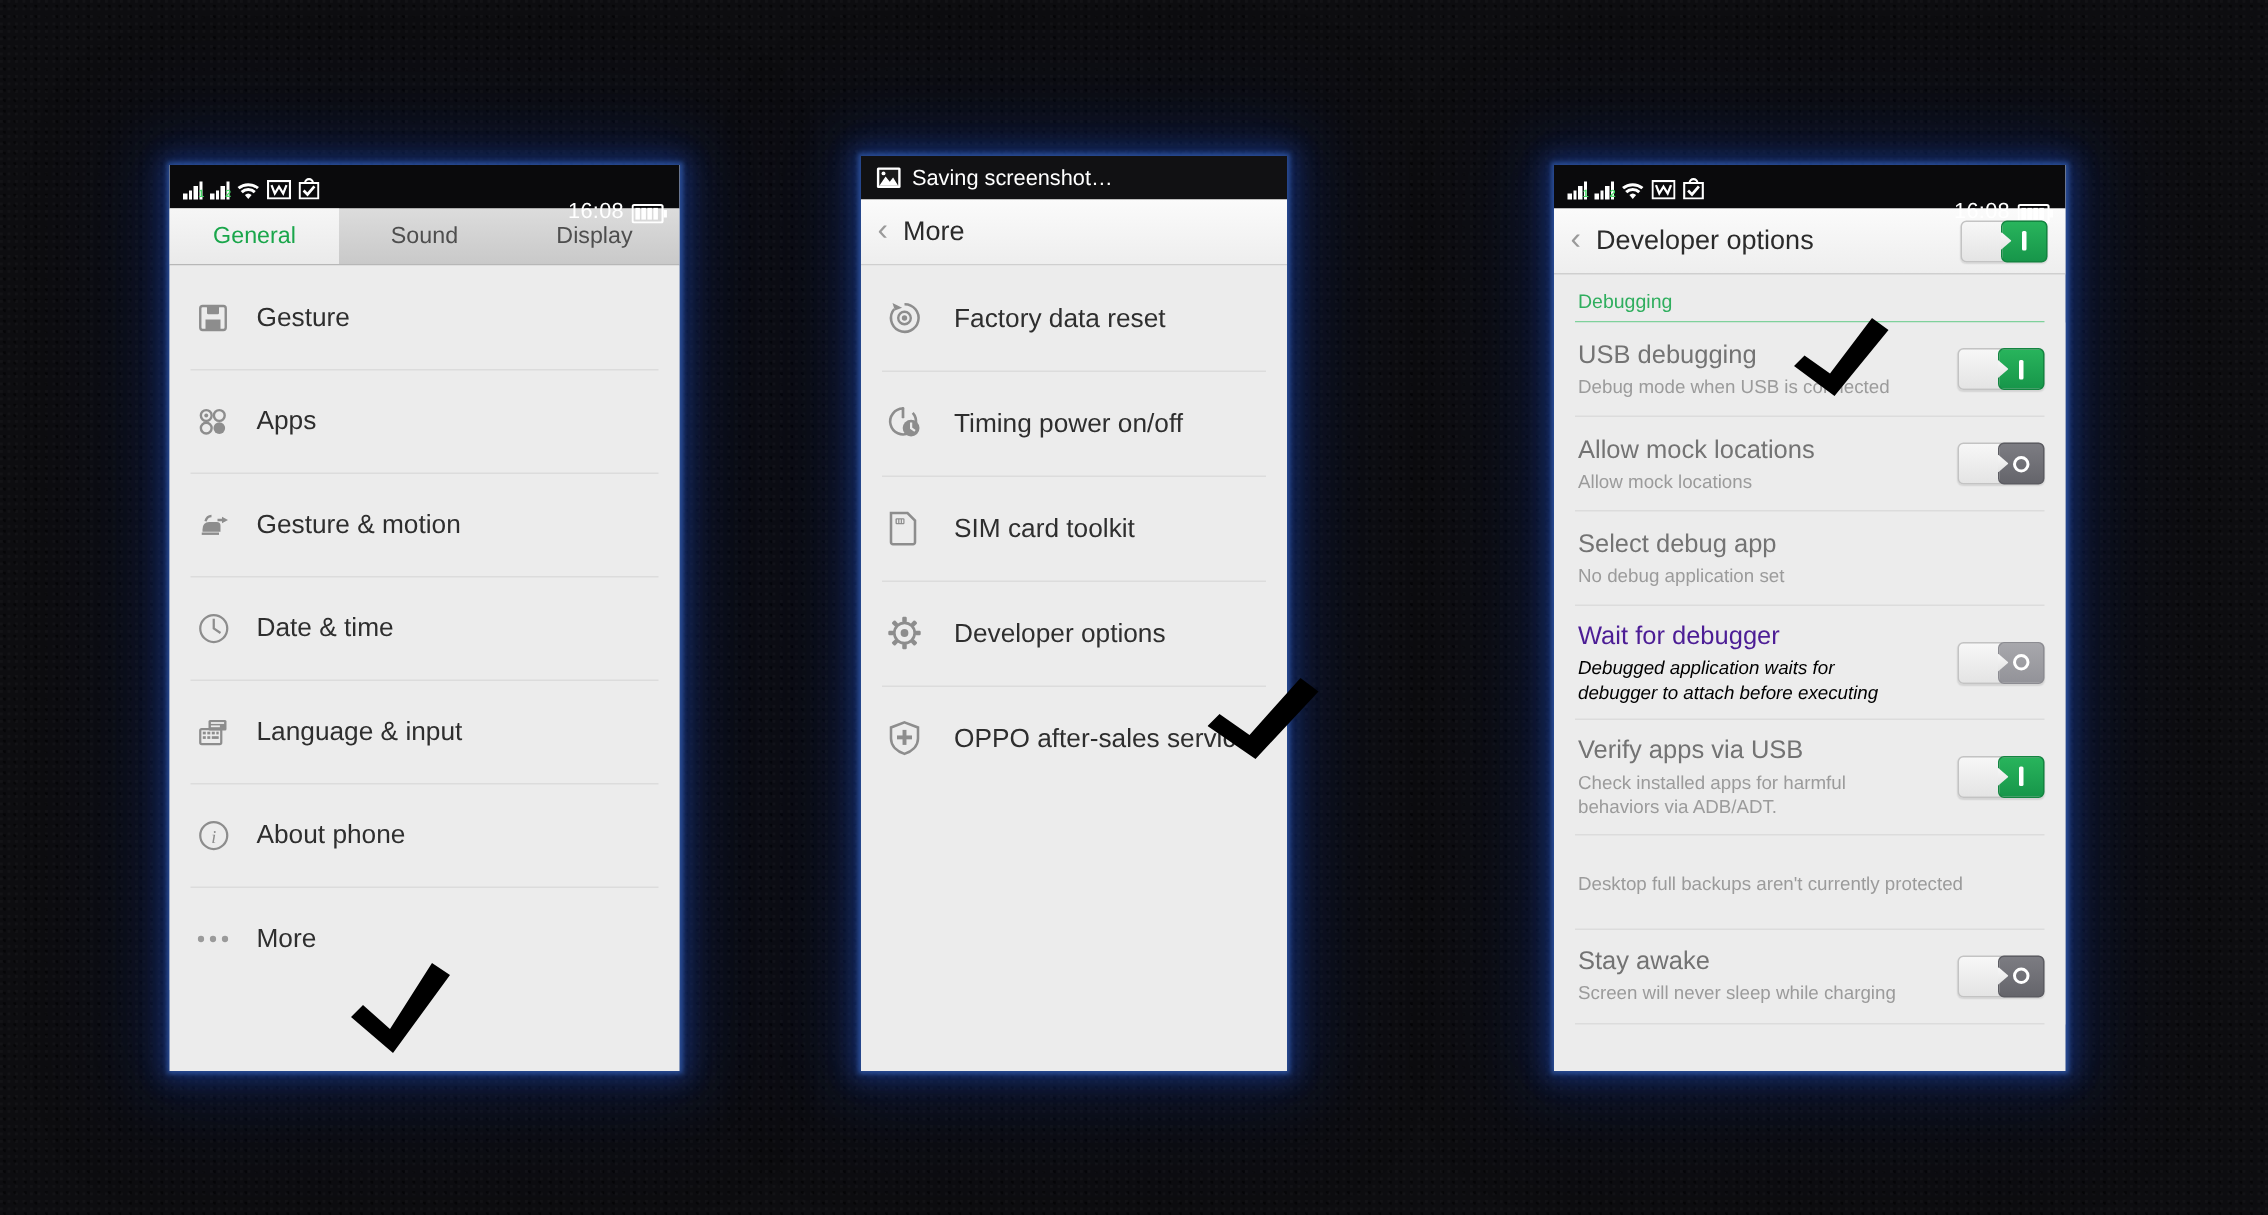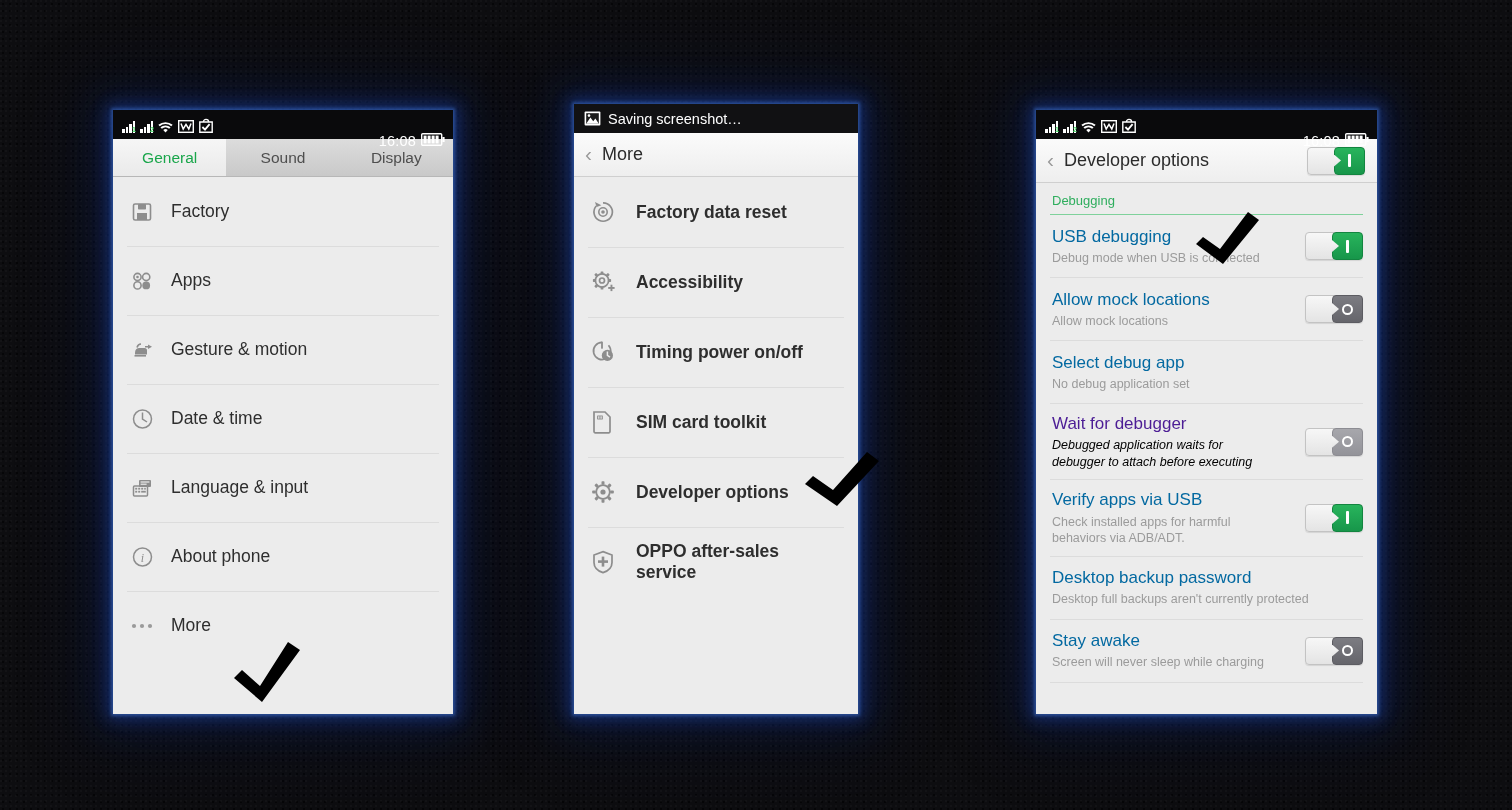--- a/index.html
+++ b/index.html
@@ -41,21 +41,21 @@
   .statusbar {
     height: 29px;
     background: #0a0a0c;
     display: flex;
     align-items: center;
     justify-content: space-between;
     padding: 0 8px 0 9px;
     color: #fff;
   }
   .sb-left { display: flex; align-items: flex-end; gap: 5px; height: 17px; }
-  .sb-right { display: flex; align-items: flex-start; gap: 5px; margin-top: 32px; }
+  .sb-right { display: flex; align-items: flex-end; gap: 5px; margin-top: 32px; }
   .sb-time { font-size: 14.5px; color: #fff; letter-spacing: .2px; }
 
   
   .ico-signal { display: flex; align-items: flex-end; gap: 1px; height: 13px; position: relative; }
   .ico-signal i { display: block; width: 2.5px; background: #fff; }
   .ico-signal i:nth-child(1) { height: 4px; }
   .ico-signal i:nth-child(2) { height: 6.5px; }
   .ico-signal i:nth-child(3) { height: 9px; }
   .ico-signal i:nth-child(4) { height: 12px; }
   .ico-signal .simnum {
@@ -109,21 +109,21 @@
     position: relative;
   }
   .row + .row::before {
     content: ""; position: absolute; left: 14px; right: 14px; top: 0;
     height: 1px; background: #dcdcdc;
   }
   .row .ic { width: 40px; flex: 0 0 40px; display: flex; align-items: center; justify-content: flex-start; }
   .row .lbl { font-size: 17.5px; color: #2e2e2e; }
 
   
-  #phone-2 .row { height: 70px; padding-left: 16px; font-weight: bold; }
+  #phone-2 .row { height: 70px; padding-left: 16px; }
   #phone-2 .row .ic { width: 46px; flex: 0 0 46px; }
   #phone-2 .row .lbl { font-size: 17.5px; }
 
   
   .sec-head {
     padding: 10px 16px 0 16px;
     font-size: 13px;
     color: #2fae5e;
   }
   .sec-rule { height: 1px; background: #7fd19b; margin: 6px 14px 0 14px; }
@@ -134,21 +134,21 @@
     position: relative;
     min-height: 63px;
   }
   .srow + .srow::before,
   .sec-rule + .srow::before { content: none; }
   .srow::after {
     content: ""; position: absolute; left: 14px; right: 14px; bottom: 0;
     height: 1px; background: #dcdcdc;
   }
   .srow .txt { flex: 1; padding-right: 10px; }
-  .srow .t1 { font-size: 17px; color: #0369a1; line-height: 1.25; }
+  .srow .t1 { font-size: 17px; color: #737373; line-height: 1.25; }
   .srow .t2 { font-size: 12.5px; color: #9b9b9b; line-height: 1.32; margin-top: 3px; }
   .srow.disabled .t1 { color: #4c1d95; }
   .srow.disabled .t2 { color: #000000; font-style: italic; }
 
   
   .tgl {
     position: relative;
     width: 58px; height: 28px;
     border-radius: 4px;
     background: linear-gradient(#f7f7f7,#e4e4e4);
@@ -258,21 +258,21 @@
     <div class="list">
 
       <div class="row">
         <span class="ic">
           <svg width="22" height="22" viewBox="0 0 22 22">
             <rect x="2.5" y="3" width="17" height="16" rx="1.6" fill="none" stroke="#8d8d8d" stroke-width="1.6"></rect>
             <rect x="7" y="3" width="8" height="5.5" rx="0.8" fill="#8d8d8d"></rect>
             <rect x="6" y="12" width="10" height="7" fill="#8d8d8d"></rect>
           </svg>
         </span>
-        <span class="lbl">Factory</span>
+        <span class="lbl">Gesture</span>
       </div>
 
       <div class="row">
         <span class="ic">
           <svg width="22" height="22" viewBox="0 0 22 22">
             <circle cx="6.5" cy="7" r="3.6" fill="none" stroke="#8d8d8d" stroke-width="1.6"></circle>
             <circle cx="6.5" cy="7" r="1.3" fill="#8d8d8d"></circle>
             <circle cx="15.2" cy="7" r="3.6" fill="none" stroke="#8d8d8d" stroke-width="1.6"></circle>
             <circle cx="6.5" cy="15.4" r="3.6" fill="none" stroke="#8d8d8d" stroke-width="1.6"></circle>
             <circle cx="15.2" cy="15.4" r="3.9" fill="#8d8d8d"></circle>
@@ -379,44 +379,20 @@
           <svg width="26" height="26" viewBox="0 0 26 26">
             <path d="M13 3.8 A9.2 9.2 0 1 1 6.2 7" fill="none" stroke="#8d8d8d" stroke-width="1.7"></path>
             <path d="M5 3 L6.6 8 L11.4 6.2 Z" fill="#8d8d8d"></path>
             <circle cx="13" cy="13" r="4.2" fill="none" stroke="#8d8d8d" stroke-width="1.6"></circle>
             <circle cx="13" cy="13" r="1.8" fill="#8d8d8d"></circle>
           </svg>
         </span>
         <span class="lbl">Factory data reset</span>
       </div>
 
-      <div class="row">
-        <span class="ic">
-          <svg width="26" height="26" viewBox="0 0 26 26">
-            <g fill="none" stroke="#8d8d8d" stroke-width="1.7">
-              <circle cx="12" cy="11.5" r="6.6"></circle>
-              <circle cx="12" cy="11.5" r="2.5"></circle>
-            </g>
-            <g fill="#8d8d8d">
-              <rect x="10.6" y="2.4" width="2.8" height="3.2" rx="0.7"></rect>
-              <rect x="10.6" y="17.4" width="2.8" height="3.2" rx="0.7"></rect>
-              <rect x="2.9" y="10.1" width="3.2" height="2.8" rx="0.7"></rect>
-              <rect x="17.9" y="10.1" width="3.2" height="2.8" rx="0.7"></rect>
-              <rect x="4.9" y="4.4" width="2.8" height="3.2" rx="0.7" transform="rotate(-45 6.3 6)"></rect>
-              <rect x="16.3" y="4.4" width="2.8" height="3.2" rx="0.7" transform="rotate(45 17.7 6)"></rect>
-              <rect x="4.9" y="15.4" width="2.8" height="3.2" rx="0.7" transform="rotate(45 6.3 17)"></rect>
-            </g>
-            <g fill="#8d8d8d">
-              <rect x="18.2" y="18" width="6.4" height="1.9"></rect>
-              <rect x="20.5" y="15.7" width="1.9" height="6.4"></rect>
-            </g>
-          </svg>
-        </span>
-        <span class="lbl">Accessibility</span>
-      </div>
 
       <div class="row">
         <span class="ic">
           <svg width="26" height="26" viewBox="0 0 26 26">
             <path d="M12 3.4 A8.6 8.6 0 1 0 18.5 6.3" fill="none" stroke="#8d8d8d" stroke-width="1.7"></path>
             <rect x="11.1" y="2.4" width="1.8" height="7.5" rx="0.8" fill="#8d8d8d"></rect>
             <circle cx="17.4" cy="16.4" r="5.6" fill="#8d8d8d"></circle>
             <path d="M17.4 12.6 V16.4 L20 18.2" fill="none" stroke="#ececec" stroke-width="1.5"></path>
           </svg>
         </span>
@@ -597,21 +573,20 @@
         </span>
         <span class="tgl on">
           <span class="thumb">
               <span class="mark-i"></span>
             </span>
         </span>
       </div>
 
       <div class="srow">
         <span class="txt">
-          <span class="t1" style="display:block">Desktop backup password</span>
           <span class="t2" style="display:block">Desktop full backups aren't currently protected</span>
         </span>
       </div>
 
       <div class="srow">
         <span class="txt">
           <span class="t1" style="display:block">Stay awake</span>
           <span class="t2" style="display:block">Screen will never sleep while charging</span>
         </span>
         <span class="tgl off">

